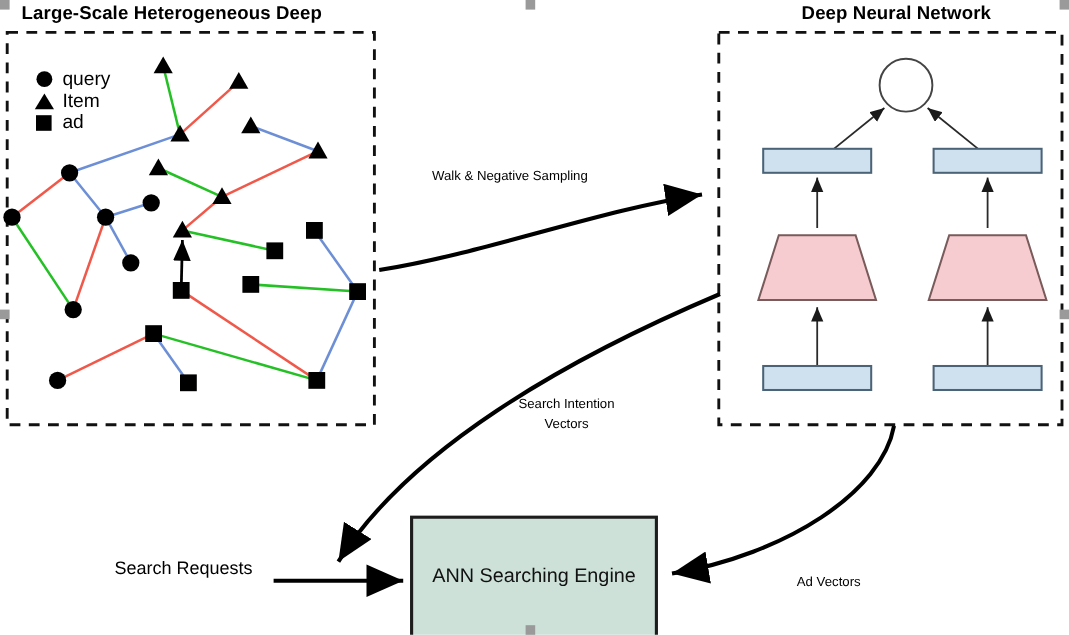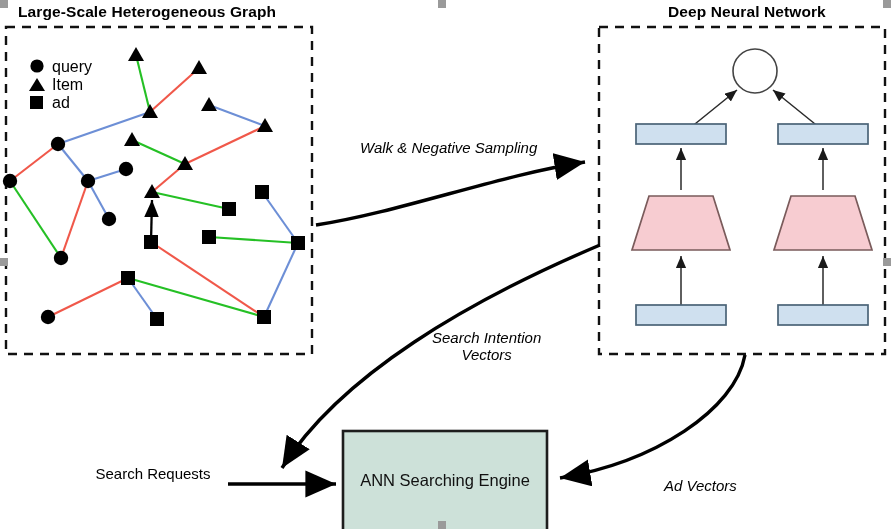--- a/index.html
+++ b/index.html
@@ -5,39 +5,39 @@
   html,body{margin:0;padding:0;background:#ffffff;}
   body{width:891px;height:529px;position:relative;overflow:hidden;
        font-family:"Liberation Sans","DejaVu Sans",sans-serif;color:#000;}
   #root{position:absolute;inset:0;}
   .svg-layer{position:absolute;left:0;top:0;width:891px;height:529px;}
   .panel-title{position:absolute;font-weight:bold;font-size:15.5px;
                letter-spacing:.1px;white-space:nowrap;}
   #graph-title{left:18px;top:3px;}
   #dnn-title{left:668px;top:3px;}
   .legend-label{position:absolute;font-size:16px;white-space:nowrap;}
-  .flow-label{position:absolute;font-style:italic;font-size:15px;
+  .flow-label{position:absolute;font-size:11px;
               white-space:nowrap;line-height:17px;}
   #label-walk{left:360px;top:139px;}
   #label-intent{left:432px;top:329px;text-align:center;}
   #label-adv{left:664px;top:445px;margin-top:32px;}
   .req-label{position:absolute;font-size:15px;text-align:center;
              white-space:nowrap;line-height:22px;}
   #label-requests{left:88px;top:463px;width:130px;}
   #ann-text{position:absolute;left:343px;top:431px;width:204px;height:98px;
             display:flex;align-items:center;justify-content:center;
             font-size:16.5px;color:#111;pointer-events:none;}
   .handle{position:absolute;width:8px;height:8px;background:#9a9a9a;}
 </style>
 </head>
 <body>
 
 <div id="root">
 
-  <div class="panel-title" id="graph-title">Large-Scale Heterogeneous Graph</div>
+  <div class="panel-title" id="graph-title">Large-Scale Heterogeneous Deep</div>
   <div class="panel-title" id="dnn-title">Deep Neural Network</div>
 
   <svg class="svg-layer" viewBox="0 0 891 529">
     <defs>
       <marker id="ah" markerWidth="11" markerHeight="11" refX="9" refY="4" orient="auto" markerUnits="strokeWidth">
         <path d="M0,0 L9,4 L0,8 z" fill="#000"></path>
       </marker>
       <marker id="ahS" markerWidth="9" markerHeight="9" refX="7.5" refY="3.2" orient="auto" markerUnits="strokeWidth">
         <path d="M0,0 L7.5,3.2 L0,6.4 z" fill="#000"></path>
       </marker>

